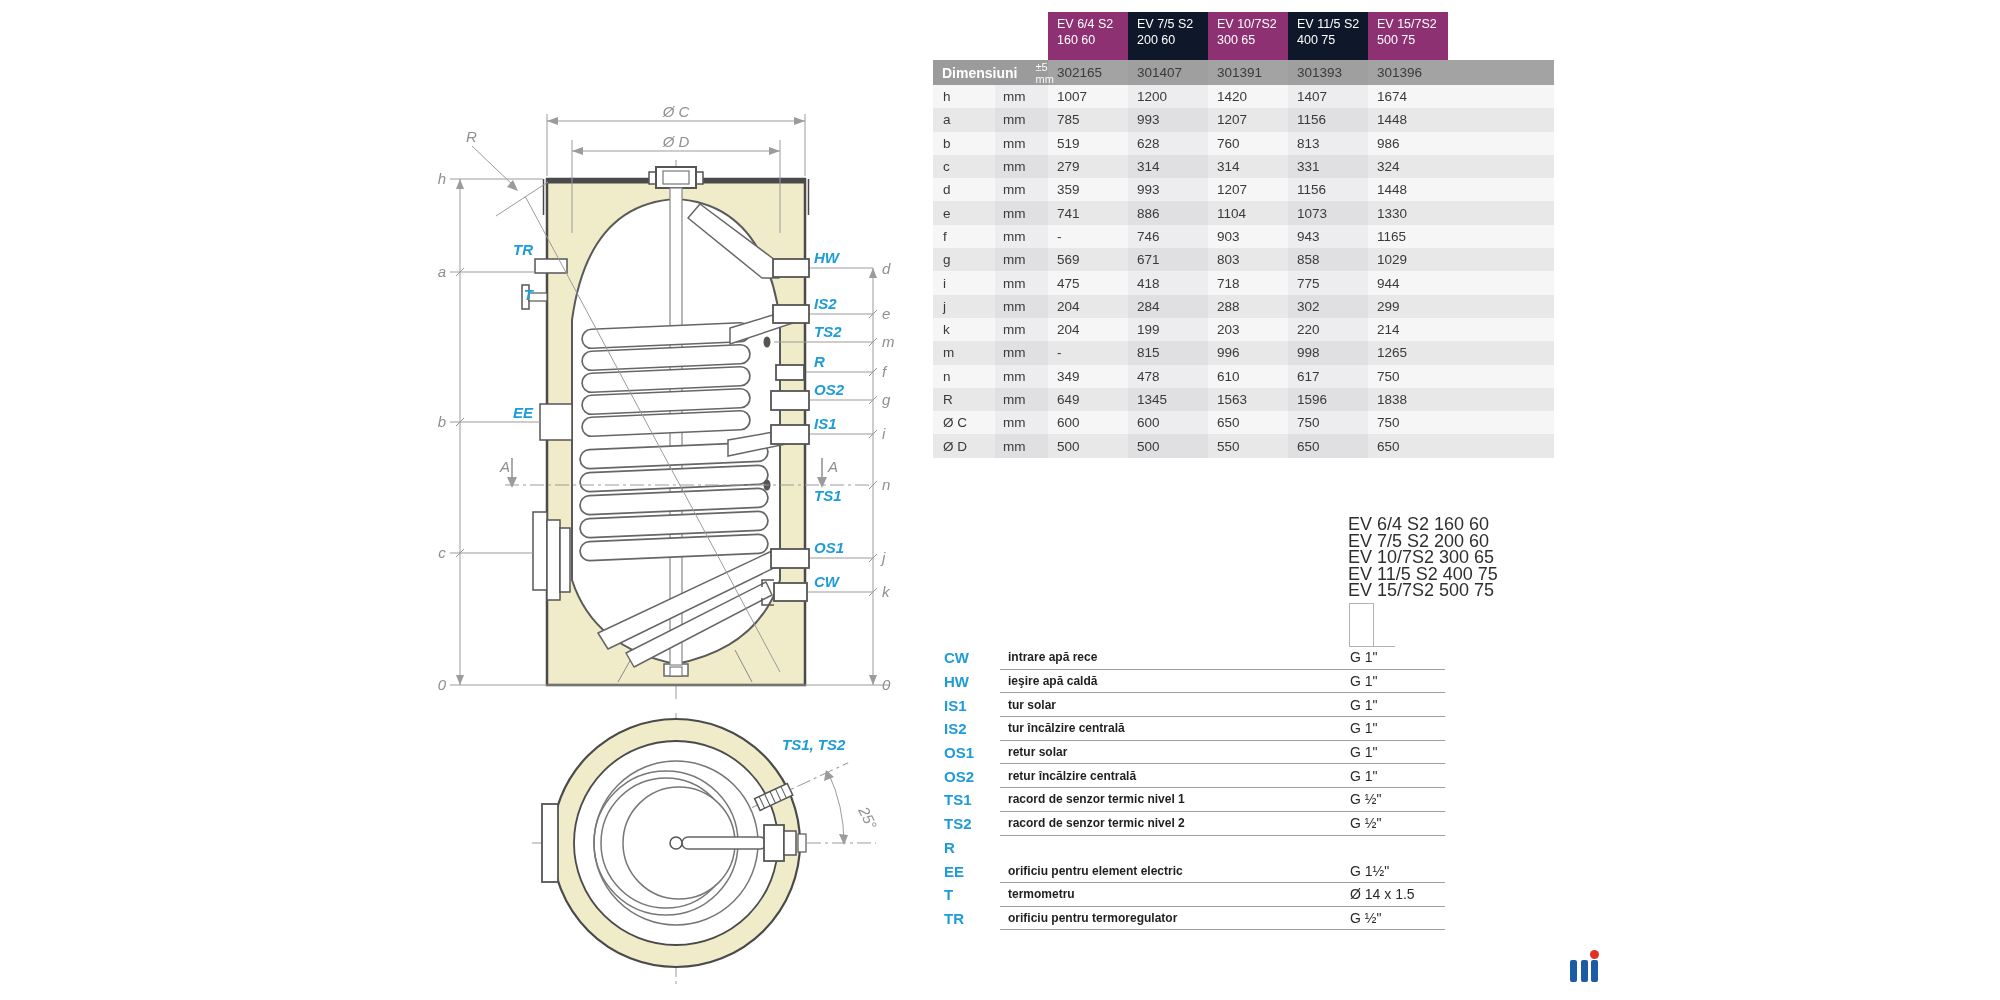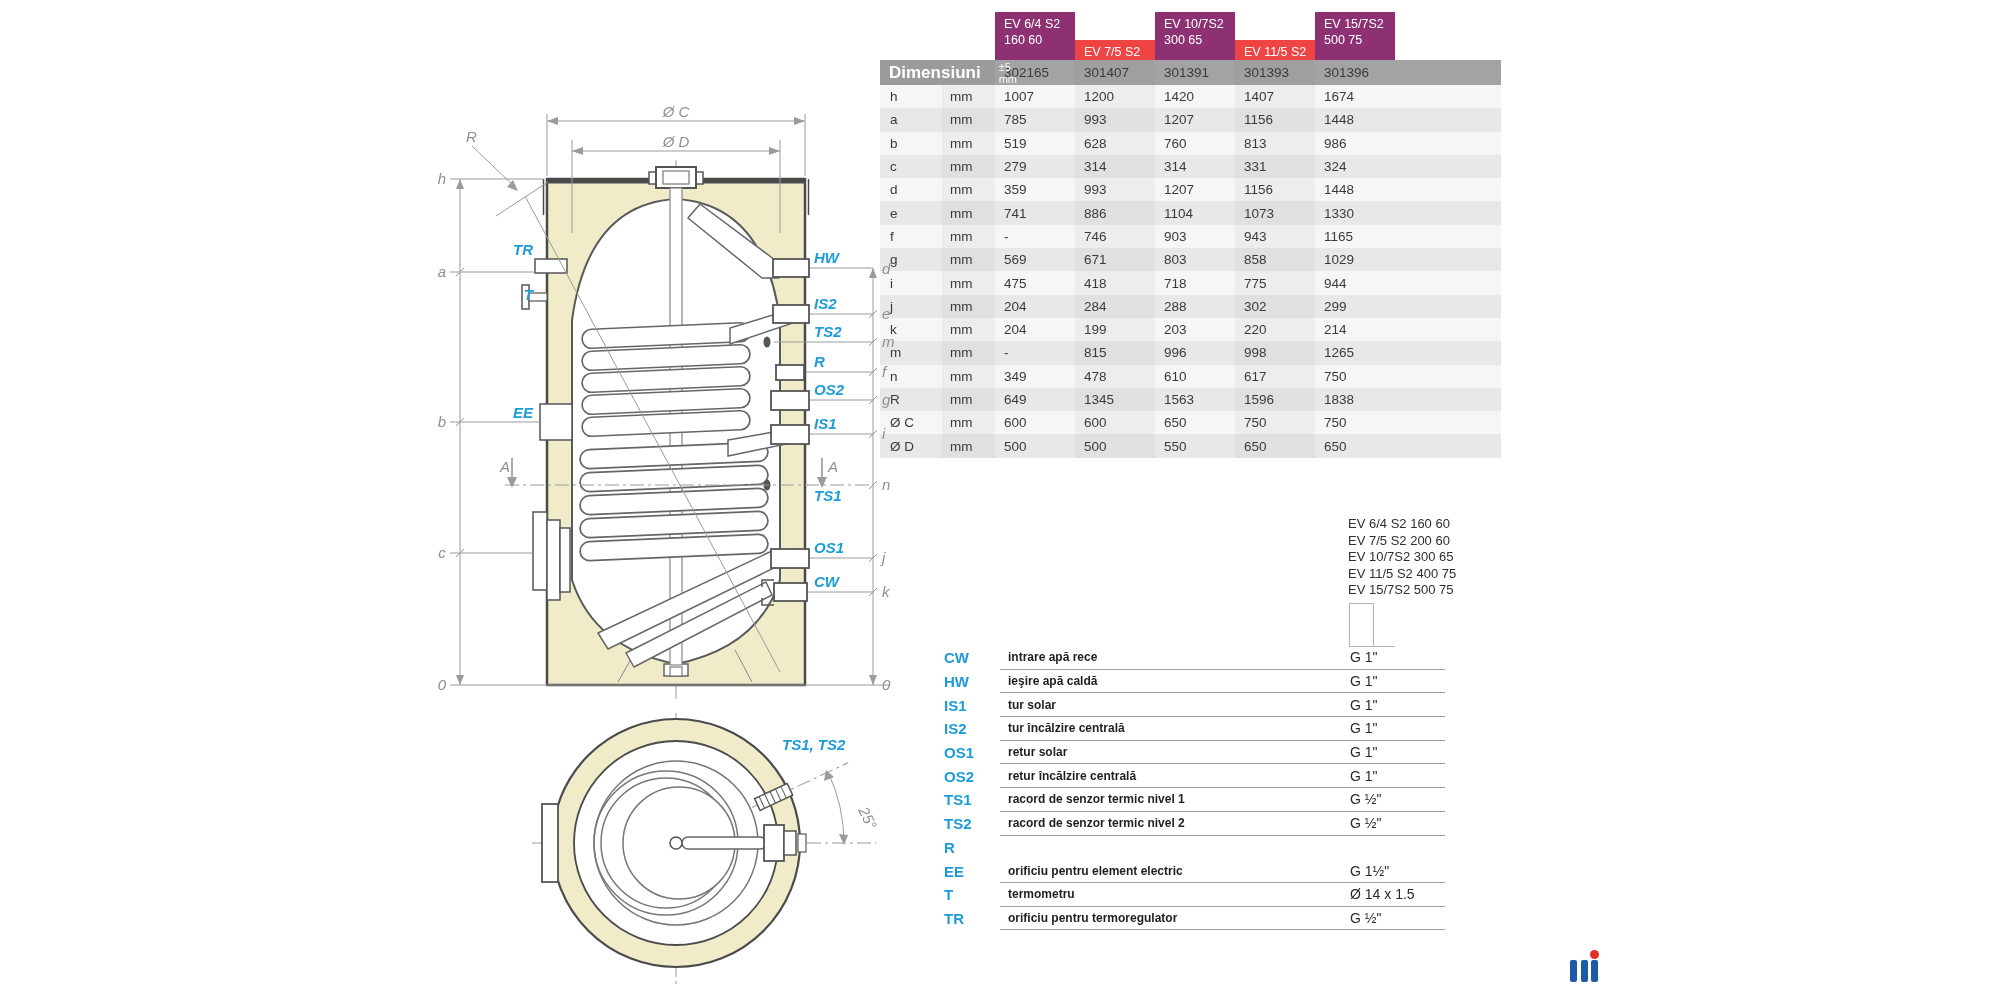--- a/index.html
+++ b/index.html
@@ -1,43 +1,43 @@
 <!DOCTYPE html>
 <html><head>
 <meta charset="utf-8">
 <style>
   html,body{margin:0;padding:0;background:#fff;}
   #page{position:relative;width:2000px;height:1000px;background:#ffffff;overflow:hidden;
         font-family:"Liberation Sans",sans-serif;color:#3a3a3a;}
 
   
-  .spec-table{position:absolute;left:880px;top:12px;width:621px;}
+  .spec-table{position:absolute;left:933px;top:12px;width:621px;}
   .t-row{display:grid;grid-template-columns:62px 53px 80px 80px 80px 80px 80px 106px;}
   .t-row .cell{display:flex;align-items:center;box-sizing:border-box;font-size:13.5px;}
   .t-head{height:48px;}
   .t-head .corner{grid-column:span 2;background:transparent;}
   .t-head .hcell{color:#fff;font-size:12.5px;line-height:1.3;padding:4px 0 0 9px;
                  display:block;}
   .p-a{background:#8e3173;}
-  .p-b{background:#ef4444;margin-top:28px;}
+  .p-b{background:#0f172a;}
   .t-dim{height:25px;}
   .t-dim .dimlab{grid-column:span 2;background:#9b9b9b;color:#fff;padding-left:9px;}
-  .t-dim .dimlab b{font-size:17px;font-weight:bold;}
+  .t-dim .dimlab b{font-size:14px;font-weight:bold;}
   .t-dim .dimlab i{font-style:normal;font-size:11px;margin-left:18px;opacity:.95;}
   .t-data{height:23.3px;}
   .r-odd .cell{background:#f6f6f7;}
   .r-even .cell{background:#e8e8e9;}
   .t-dim .cell.val,.t-dim .cell.fill{background:#a3a3a3;}
   .cell.lab{padding-left:10px;}
   .cell.unit{padding-left:8px;}
   .cell.val{padding-left:9px;}
   .cell.shade{box-shadow:inset 0 0 0 999px rgba(90,90,110,0.055);}
 
   
-  .model-list{position:absolute;left:1348px;top:516px;font-size:13px;line-height:16.6px;
+  .model-list{position:absolute;left:1348px;top:516px;font-size:18px;line-height:16.6px;
               color:#2f2f2f;}
   .model-bracket{position:absolute;left:1349px;top:603px;width:23px;height:42px;
                  border:1px solid #b3b3b3;background:transparent;}
   .model-bracket:after{content:"";position:absolute;left:23px;bottom:-1px;width:22px;height:0;
                  border-bottom:1px solid #b3b3b3;}
 
   
   .legend{position:absolute;left:944px;top:646px;width:501px;}
   .lg-row{display:flex;align-items:center;height:23.7px;}
   .lg-code{width:56px;flex:none;color:#1e9cd8;font-weight:bold;font-size:15px;font-style:normal;}

